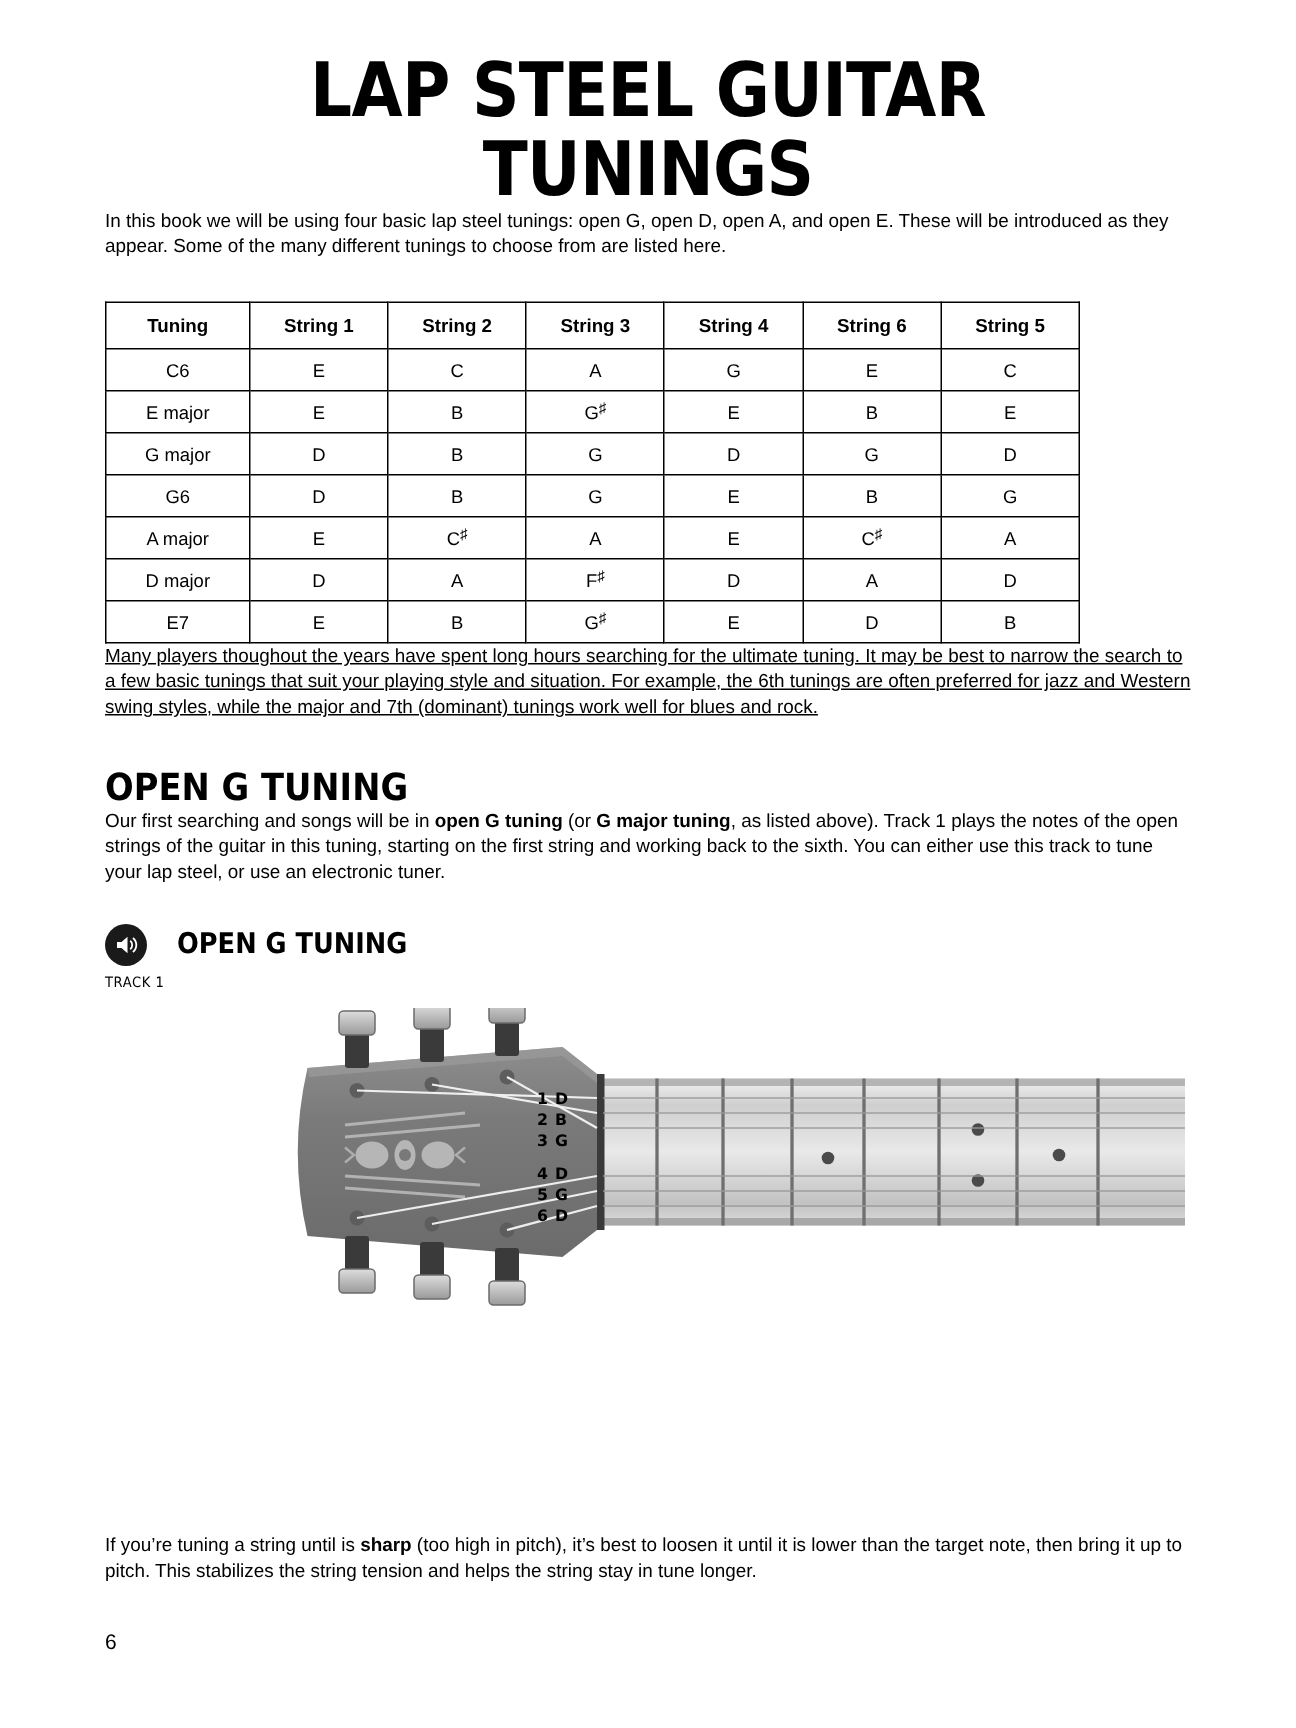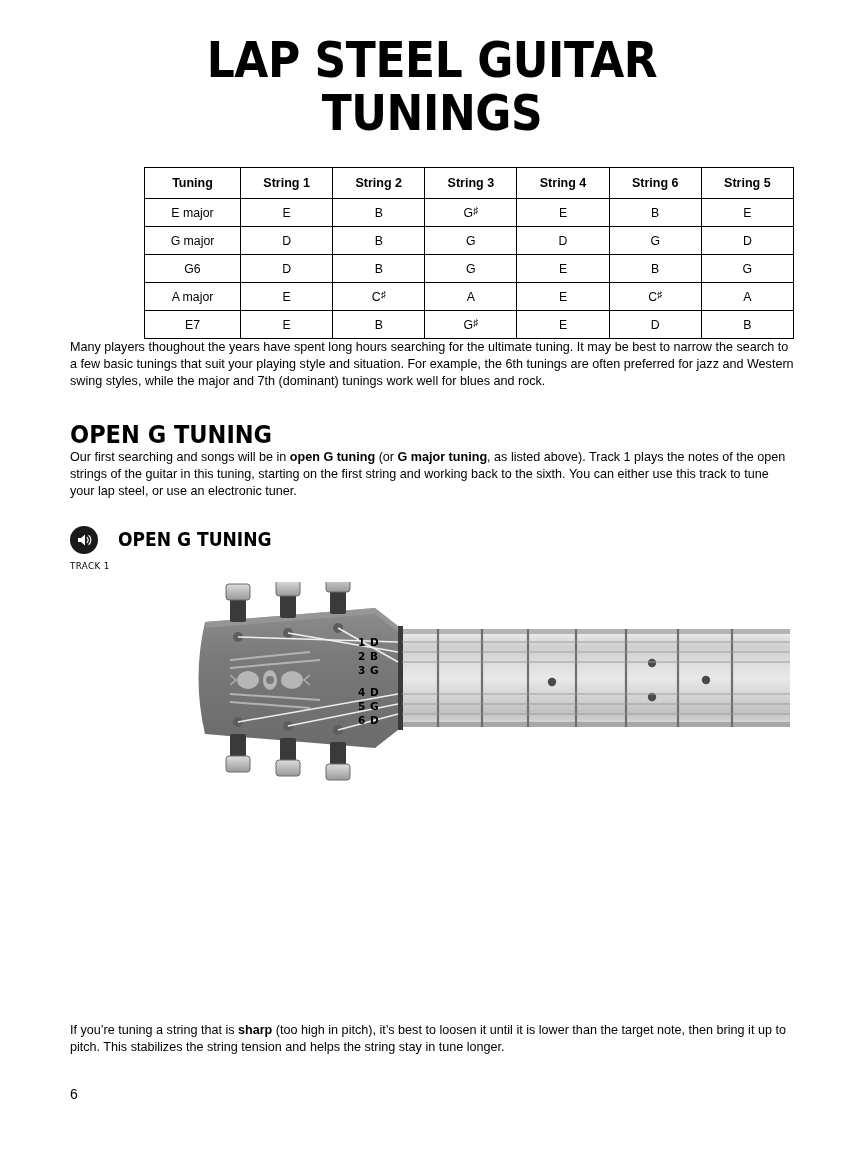--- a/index.html
+++ b/index.html
@@ -45,21 +45,21 @@
     text-align: left;
   }
   .intro-para {
     margin-top: 36px;
   }
 
   
   .table-wrap {
     margin-top: 28px;
     display: flex;
-    justify-content: flex-end;
+    justify-content: flex-start;
   }
   table.tunings {
     border-collapse: collapse;
     width: 650px;
     table-layout: fixed;
     border: 1.6px solid #000;
   }
   table.tunings td, table.tunings th {
     border: 1px solid #000;
     text-align: center;
@@ -80,20 +80,21 @@
   }
   sup.sharp {
     font-size: 10px;
     vertical-align: 0.35em;
     line-height: 0;
   }
 
   
   .after-table {
     margin-top: 28px;
+    text-decoration: underline;
   }
 
   
   h2.section {
     font-family: "DejaVu Sans", sans-serif;
     font-weight: bold;
     font-size: 25px;
     margin: 30px 0 0 0;
     transform: scaleX(0.9);
     transform-origin: left center;
@@ -171,36 +172,46 @@
 
   b { font-weight: bold; }
 </style>
 </head>
 <body>
 
 <div class="page">
 
   <h1 class="page-title">LAP STEEL GUITAR TUNINGS</h1>
 
+  <p class="body intro-para">In this book we will be using four basic lap steel tunings: open G, open D, open A, and open E. These will be introduced as they appear. Some of the many different tunings to choose from are listed here.</p>
 
   <div class="table-wrap">
     <table class="tunings">
       <thead>
         <tr>
           <th>Tuning</th>
           <th>String 1</th>
           <th>String 2</th>
           <th>String 3</th>
           <th>String 4</th>
           <th>String 6</th>
           <th>String 5</th>
         </tr>
       </thead>
       <tbody>
           <tr>
+            <td>C6</td>
+            <td>E</td>
+            <td>C</td>
+            <td>A</td>
+            <td>G</td>
+            <td>E</td>
+            <td>C</td>
+          </tr>
+          <tr>
             <td>E major</td>
             <td>E</td>
             <td>B</td>
             <td>G<sup class="sharp">♯</sup></td>
             <td>E</td>
             <td>B</td>
             <td>E</td>
           </tr>
           <tr>
             <td>G major</td>
@@ -221,20 +232,29 @@
             <td>G</td>
           </tr>
           <tr>
             <td>A major</td>
             <td>E</td>
             <td>C<sup class="sharp">♯</sup></td>
             <td>A</td>
             <td>E</td>
             <td>C<sup class="sharp">♯</sup></td>
             <td>A</td>
+          </tr>
+          <tr>
+            <td>D major</td>
+            <td>D</td>
+            <td>A</td>
+            <td>F<sup class="sharp">♯</sup></td>
+            <td>D</td>
+            <td>A</td>
+            <td>D</td>
           </tr>
           <tr>
             <td>E7</td>
             <td>E</td>
             <td>B</td>
             <td>G<sup class="sharp">♯</sup></td>
             <td>E</td>
             <td>D</td>
             <td>B</td>
           </tr>
@@ -381,17 +401,17 @@
         <text x="200" y="114">D</text>
         <text x="188" y="128">5</text>
         <text x="200" y="128">G</text>
         <text x="188" y="142">6</text>
         <text x="200" y="142">D</text>
       </g>
     </svg>
   </div>
 
   <p class="body closing">
-    <span>If you’re tuning a string that is </span><b>sharp</b><span> (too high in pitch), it’s best to loosen it until it is lower than the target note, then bring it up to pitch. This stabilizes the string tension and helps the string stay in tune longer.</span>
+    <span>If you’re tuning a string until is </span><b>sharp</b><span> (too high in pitch), it’s best to loosen it until it is lower than the target note, then bring it up to pitch. This stabilizes the string tension and helps the string stay in tune longer.</span>
   </p>
 
   <div class="page-number">6</div>
 </div>
 
 </body></html>

